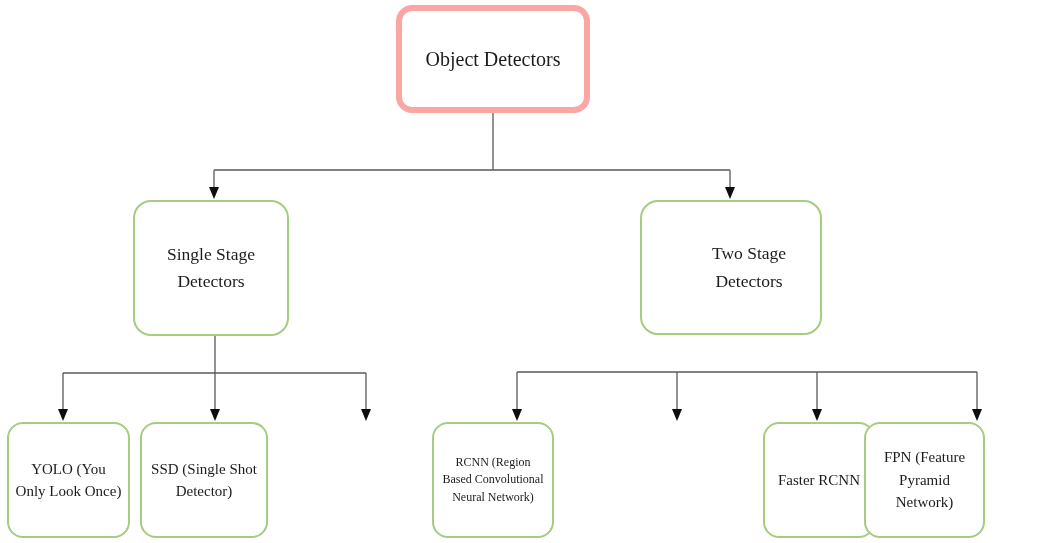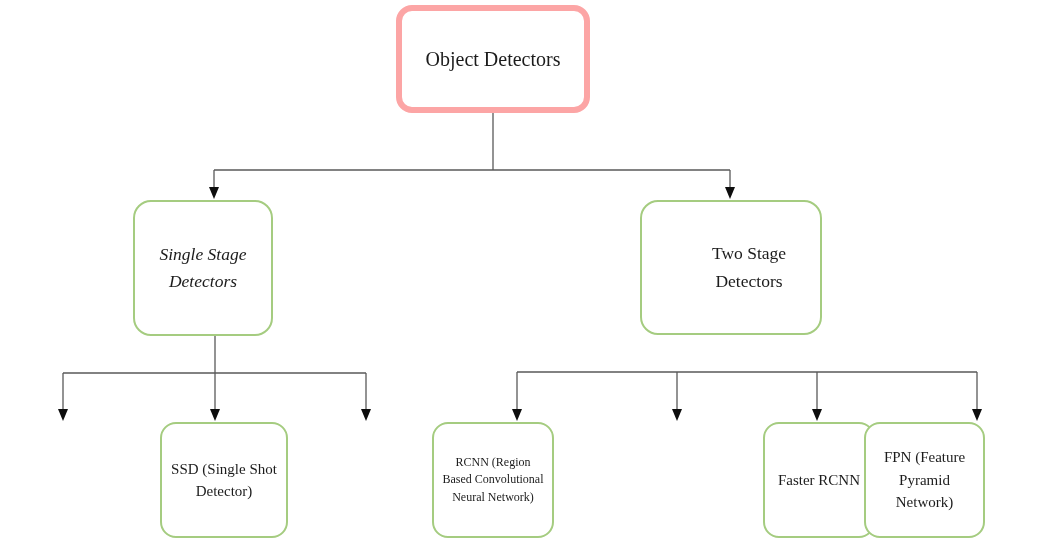--- a/index.html
+++ b/index.html
@@ -25,29 +25,29 @@
   .node span { display: block; width: 100%; }
   .lvl0 {
     left: 396px; top: 5px; width: 194px; height: 108px;
     border: 6px solid #fca5a5; border-radius: 16px;
     font-size: 20px; line-height: 1.4; padding: 0 10px;
   }
   .lvl1 {
     border: 2px solid #a5cc80; border-radius: 18px;
     font-size: 17.5px; line-height: 1.55; padding: 0 8px;
   }
-  .n-single { left: 133px; top: 200px; width: 140px; height: 136px; font-style: italic; }
+  .n-single { left: 133px; top: 200px; width: 156px; height: 136px; }
   .n-two    { left: 640px; top: 200px; width: 182px; height: 135px; padding-left: 44px; }
   .lvl2 {
     border: 2px solid #a5cc80; border-radius: 16px;
     font-size: 15px; line-height: 1.5; padding: 0 6px;
     top: 422px; height: 116px;
   }
   .n-yolo      { left: 7px;   width: 123px; }
-  .n-ssd       { left: 160px; width: 128px; }
+  .n-ssd       { left: 140px; width: 128px; }
   .n-retinanet { left: 315px; width: 104px; }
   .n-rcnn      { left: 432px; width: 122px; font-size: 12px; line-height: 1.45; }
   .n-fastrcnn  { left: 624px; width: 105px; }
   .n-fasterrcnn{ left: 763px; width: 112px; }
   .n-fpn       { left: 864px; width: 121px; font-family: Liberation Serif, serif; }
   svg line { stroke: #595959; stroke-width: 1.3; }
   svg polygon { fill: #0d0d0d; }
 </style>
 </head>
 <body>
@@ -90,20 +90,23 @@
   </div>
 
   <div class="node lvl1 n-single">
     <span>Single Stage Detectors</span>
   </div>
 
   <div class="node lvl1 n-two">
     <span>Two Stage Detectors</span>
   </div>
 
+  <div class="node lvl2 n-yolo">
+    <span>YOLO (You Only Look Once)</span>
+  </div>
 
   <div class="node lvl2 n-ssd">
     <span>SSD (Single Shot Detector)</span>
   </div>
 
 
   <div class="node lvl2 n-rcnn">
     <span>RCNN (Region Based Convolutional Neural Network)</span>
   </div>
 

